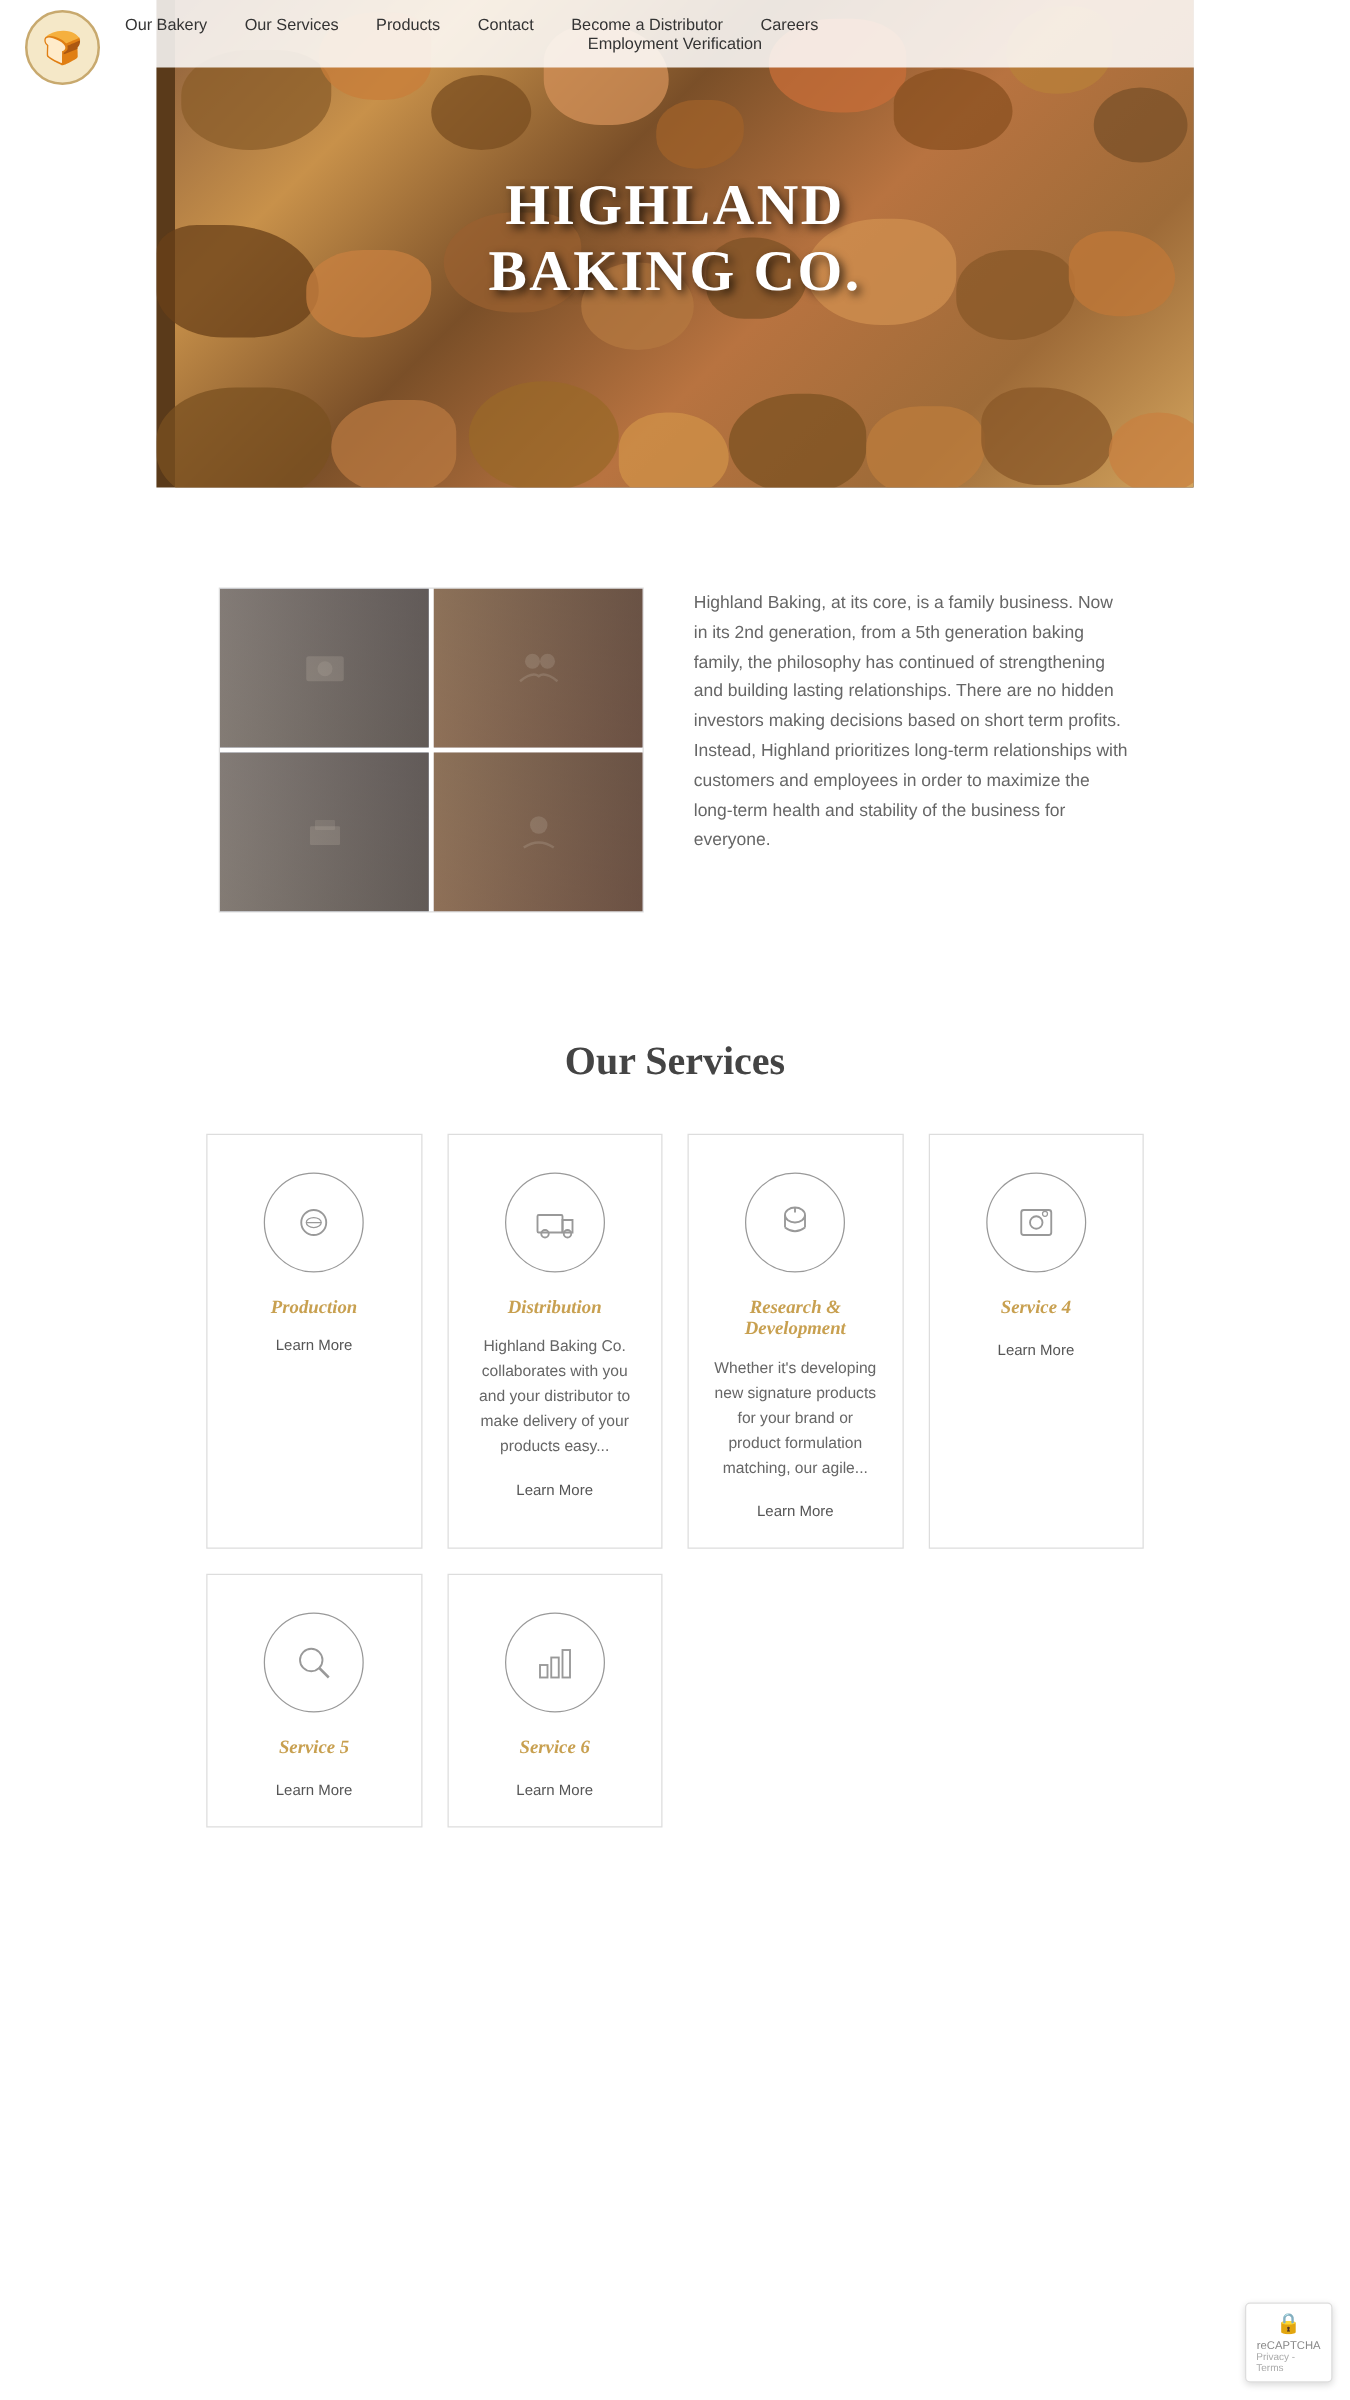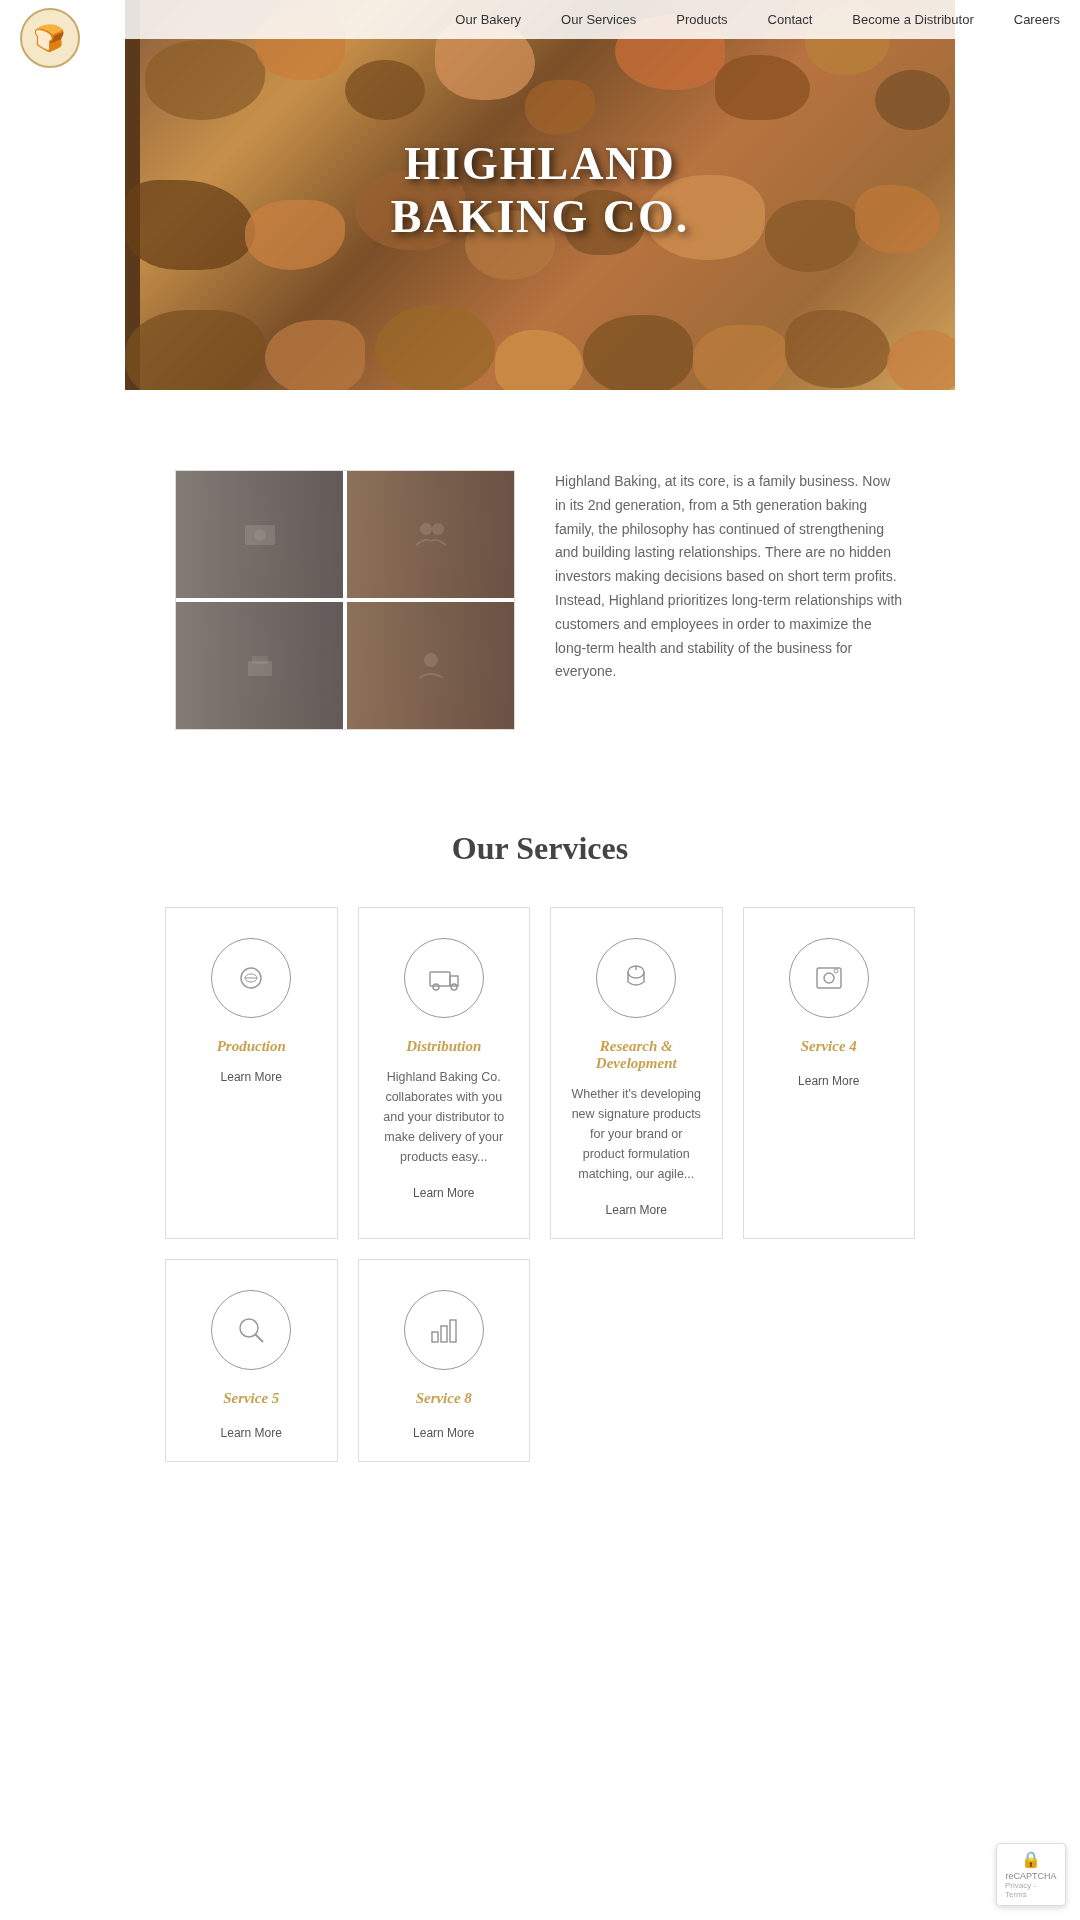--- a/index.html
+++ b/index.html
@@ -25,23 +25,23 @@
       height: 60px;
       border-radius: 50%;
       background: #f5e8c8;
       border: 2px solid #c8a96e;
       display: flex; align-items: center; justify-content: center;
       font-size: 26px;
       overflow: hidden;
     }
     .nav-links-row1 {
       display: flex;
-      gap: 40px;
-      align-items: center;
-      justify-content: flex-end;
+      gap: 30px;
+      align-items: center;
+      justify-content: flex-start;
       width: 100%;
       padding-left: 80px;
     }
     .nav-links-row2 {
       display: flex;
       justify-content: center;
       width: 100%;
     }
     nav a {
       text-decoration: none;
@@ -249,20 +249,23 @@
 <nav>
   <div class="nav-logo">🍞</div>
   <div class="nav-links-row1">
     <a href="#">Our Bakery</a>
     <a href="#">Our Services</a>
     <a href="#">Products</a>
     <a href="#">Contact</a>
     <a href="#">Become a Distributor</a>
     <a href="#">Careers</a>
   </div>
+  <div class="nav-links-row2">
+    <a href="#">Employment Verification</a>
+  </div>
 </nav>
 
 <section class="hero">
   <div class="hero-bg">
 
     <div class="hero-shapes">
       <div class="shape" style="width:120px;height:80px;background:#8b5e2a;top:40px;left:20px;border-radius:50% 40% 60% 50%;"></div>
       <div class="shape" style="width:90px;height:70px;background:#c87d3a;top:10px;left:130px;border-radius:60% 40% 50% 60%;"></div>
       <div class="shape" style="width:80px;height:60px;background:#7a4e20;top:60px;left:220px;border-radius:50%;"></div>
       <div class="shape" style="width:100px;height:80px;background:#d4925a;top:20px;left:310px;border-radius:40% 60% 50% 50%;"></div>
@@ -400,21 +403,21 @@
     </div>
 
     <div class="service-card">
       <div class="service-icon-circle">
         <svg width="36" height="36" viewBox="0 0 36 36">
           <rect x="6" y="20" width="6" height="10" stroke="#999" stroke-width="1.5" fill="none"></rect>
           <rect x="15" y="14" width="6" height="16" stroke="#999" stroke-width="1.5" fill="none"></rect>
           <rect x="24" y="8" width="6" height="22" stroke="#999" stroke-width="1.5" fill="none"></rect>
         </svg>
       </div>
-      <h3>Service 8</h3>
+      <h3>Service 6</h3>
       <p></p>
       <a class="learn-more" href="#">Learn More</a>
     </div>
 
   </div>
 </section>
 
 <div class="recaptcha-badge">
   <div class="recaptcha-logo">🔒</div>
   <span>reCAPTCHA</span>

